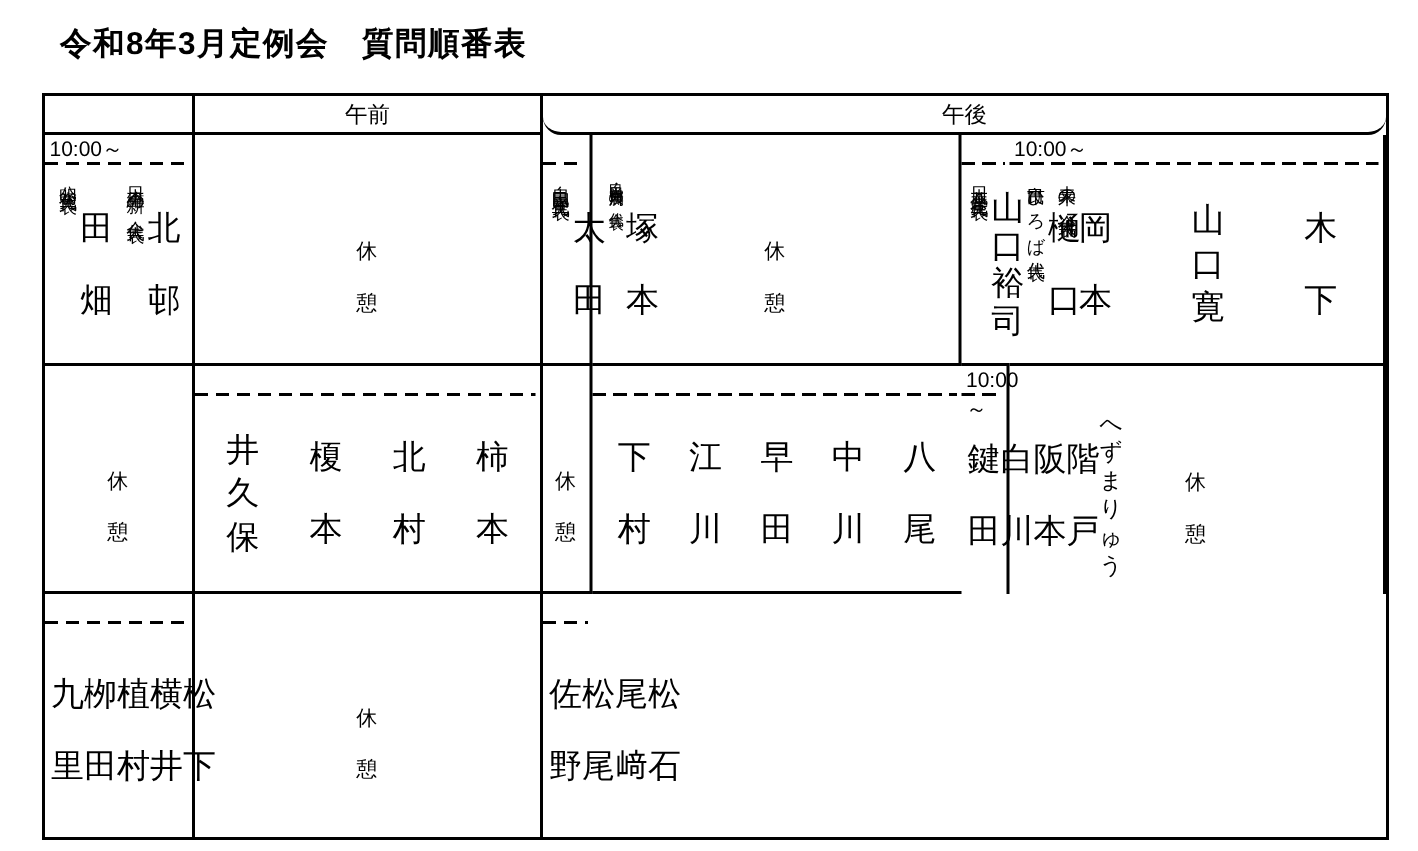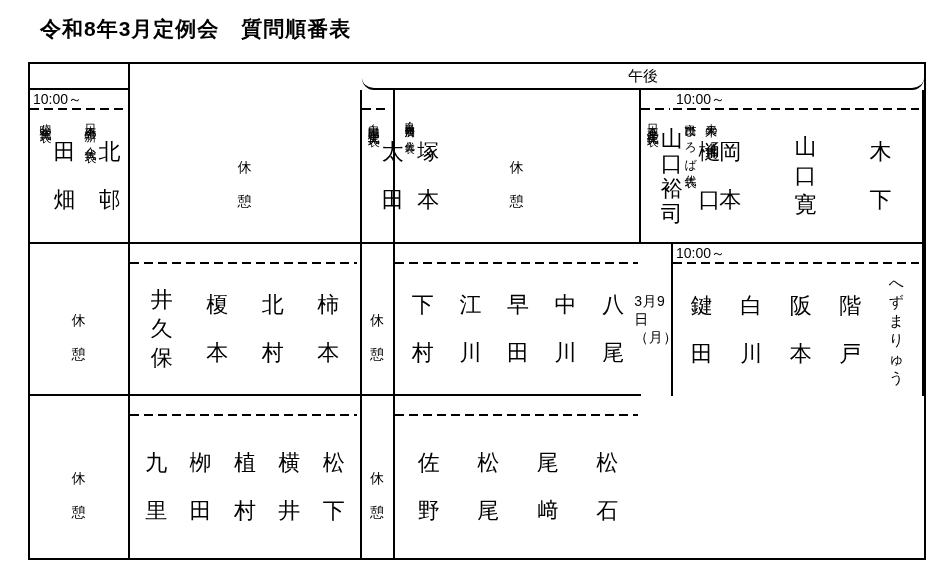--- a/index.html
+++ b/index.html
@@ -61,20 +61,21 @@
   .nlen5 { font-size: 15px; gap: 4px; }
 </style>
 </head>
 <body>
 
 <h1 class="title">令和8年3月定例会　質問順番表</h1>
 
 <div class="qtable">
 
   <div class="c hdr"></div>
+  <div class="c hdr">午前</div>
   <div class="c hdr hdr-pm lc">午後</div>
 
   <div class="c namecell">
     <div class="strip">
       <span class="time">10:00～</span>
     </div>
     <div class="names">
         <div class="speaker">
           <div class="party">公明党代表</div>
           <div class="name nlen2">
@@ -230,21 +231,20 @@
         </div>
         <div class="speaker">
           <div class="name nlen2">
             <span>八</span>
             <span>尾</span>
           </div>
         </div>
       </div>
   </div>
 
-  <div class="c datecell lr">3月9日（月）</div>
   <div class="c namecell lr">
     <div class="strip">
       <span class="time">10:00～</span>
     </div>
     <div class="names">
         <div class="speaker">
           <div class="name nlen2">
             <span>鍵</span>
             <span>田</span>
           </div>

